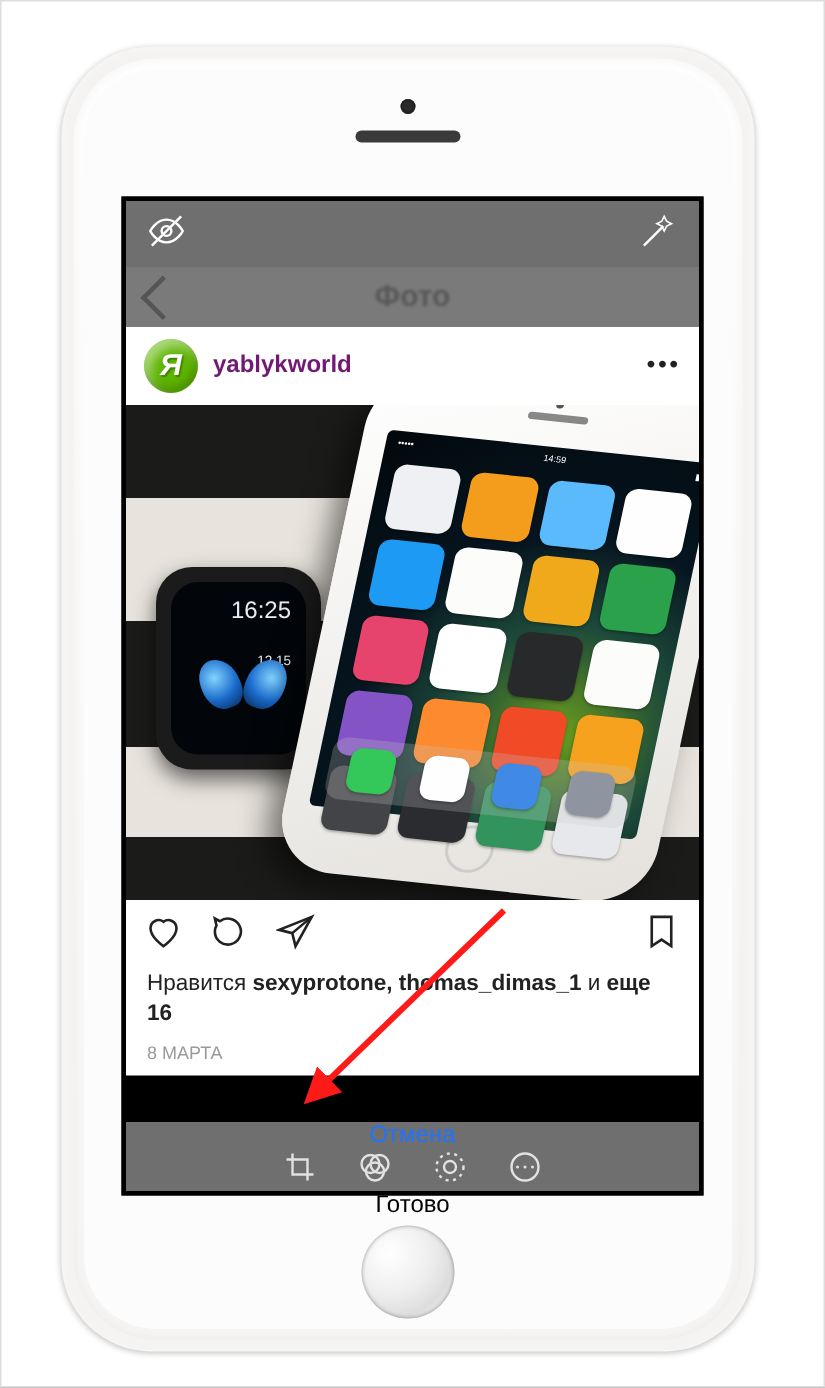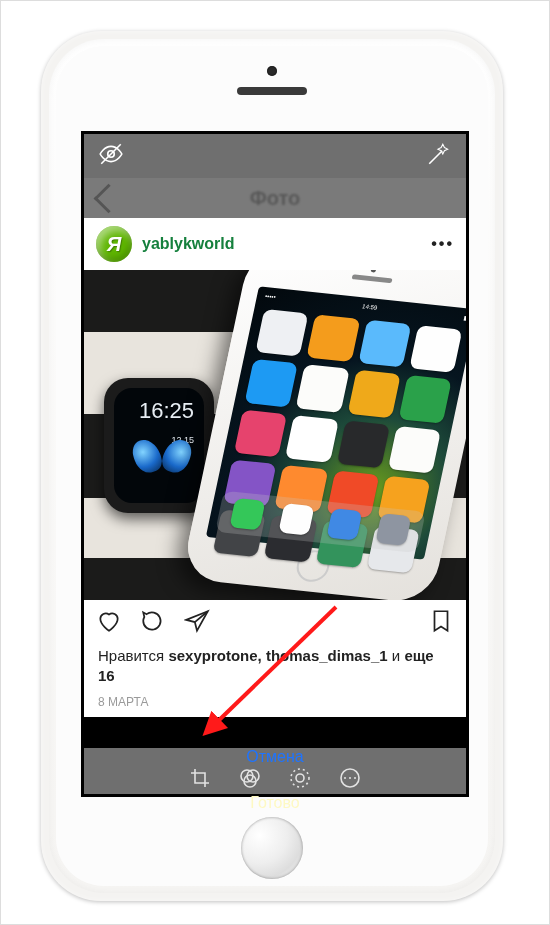--- a/index.html
+++ b/index.html
@@ -34,21 +34,21 @@
   .blur-header{height:40px;background:#7a7a7a;position:relative;display:flex;align-items:center;}
   .blur-header .back{width:18px;height:18px;border-left:3px solid #555;border-bottom:3px solid #555;
     transform:rotate(45deg);margin-left:14px;}
   .blur-title{position:absolute;left:50%;transform:translateX(-50%);color:#4a4a4a;font-weight:600;
     font-size:20px;filter:blur(1.2px);opacity:.7;}
   .post-header{height:52px;background:#fff;display:flex;align-items:center;padding:0 12px;}
   .avatar{width:36px;height:36px;border-radius:50%;background:#5eb500;display:flex;align-items:center;
     justify-content:center;color:#fff;font-weight:700;font-size:20px;font-style:italic;
     box-shadow:inset -2px -4px 6px rgba(0,0,0,.2), inset 4px 5px 8px rgba(255,255,255,.5);}
   .avatar span{ text-shadow:1px 1px 1px rgba(0,0,0,.3);}
-  .username{margin-left:10px;font-size:16px;font-weight:600;color:#15803d;}
+  .username{margin-left:10px;font-size:16px;font-weight:600;color:#701a75;}
   .more-dots{margin-left:auto;letter-spacing:2px;font-weight:700;color:#222;font-size:16px;}
   
   .photo{height:330px;background:#0f1012;position:relative;overflow:hidden;}
   
   .stripe{position:absolute;left:0;right:0;}
   .stripe.white{background:#e8e4dd;}
   .stripe.black{background:#1b1b1a;}
   
   .p2{position:absolute;right:0;top:-15px;width:250px;height:340px;
     transform:rotate(12deg) skewY(-6deg);}
@@ -66,42 +66,42 @@
   .grid{position:absolute;left:26px;right:26px;top:62px;display:grid;grid-template-columns:repeat(4,1fr);
     grid-gap:7px;}
   .app{width:100%;aspect-ratio:1/1;border-radius:8px;box-shadow:0 1px 2px rgba(0,0,0,.3);}
   .dock{position:absolute;left:24px;right:24px;bottom:50px;height:42px;border-radius:10px;
     background:rgba(200,200,200,.25);display:flex;justify-content:space-around;align-items:center;padding:0 4px;}
   .dock .app{width:30px;height:30px;}
   
   .watch{position:absolute;left:20px;top:108px;width:110px;height:135px;border-radius:24px;
     background:#1b1b1b;box-shadow:0 6px 14px rgba(0,0,0,.6);}
   .watch .face{position:absolute;inset:10px;border-radius:18px;background:#02060a;}
-  .watch .time{color:#e8eef4;font-size:22px;font-weight:500;position:absolute;right:10px;top:12px;line-height:1;}
+  .watch .time{color:#e8eef4;font-size:16px;font-weight:500;position:absolute;right:10px;top:12px;line-height:1;}
   .watch .date{color:#e8eef4;font-size:9px;position:absolute;right:10px;top:47px;}
   .bfly{position:absolute;left:18px;bottom:18px;width:60px;height:46px;}
   .wing{position:absolute;width:26px;height:34px;border-radius:60% 80% 50% 70%;
     background:radial-gradient(circle at 40% 35%, #82d4ff 0%, #1a6acb 55%, #072a55 100%);}
   .wing.l{left:2px;transform:rotate(-20deg);}
   .wing.r{right:2px;transform:scaleX(-1) rotate(-20deg);}
   
   .actions{height:46px;background:#fff;display:flex;align-items:center;padding:0 12px;gap:18px;}
   .actions svg{width:26px;height:26px;stroke:#222;fill:none;stroke-width:1.6;}
   .actions .bookmark{margin-left:auto;}
   
   .meta{background:#fff;padding:0 14px 8px;}
   .likes-line{font-size:15px;color:#222;line-height:1.35;}
   .likes-line b{font-weight:700;}
   .date-line{margin-top:8px;font-size:12px;color:#9a9a9a;}
   
   .bottom-bar{position:absolute;left:0;right:0;bottom:0;height:46px;background:#6f6f6f;
     display:flex;align-items:center;justify-content:space-between;padding:0 12px;flex-direction:column;}
   .bottom-bar .lbl{font-size:16px;}
   .cancel{color:#1e74ff;}
-  .done{color:#fef9c3;}
+  .done{color:#000000;}
   .tool-icons{display:flex;gap:26px;}
   .tool-icons svg{width:24px;height:24px;stroke:#e2e2e2;fill:none;stroke-width:1.6;}
   
   .arrow{position:absolute;left:195px;top:596px;width:150px;height:150px;pointer-events:none;}
 </style>
 </head>
 <body>
 
 <div class="stage">
 

